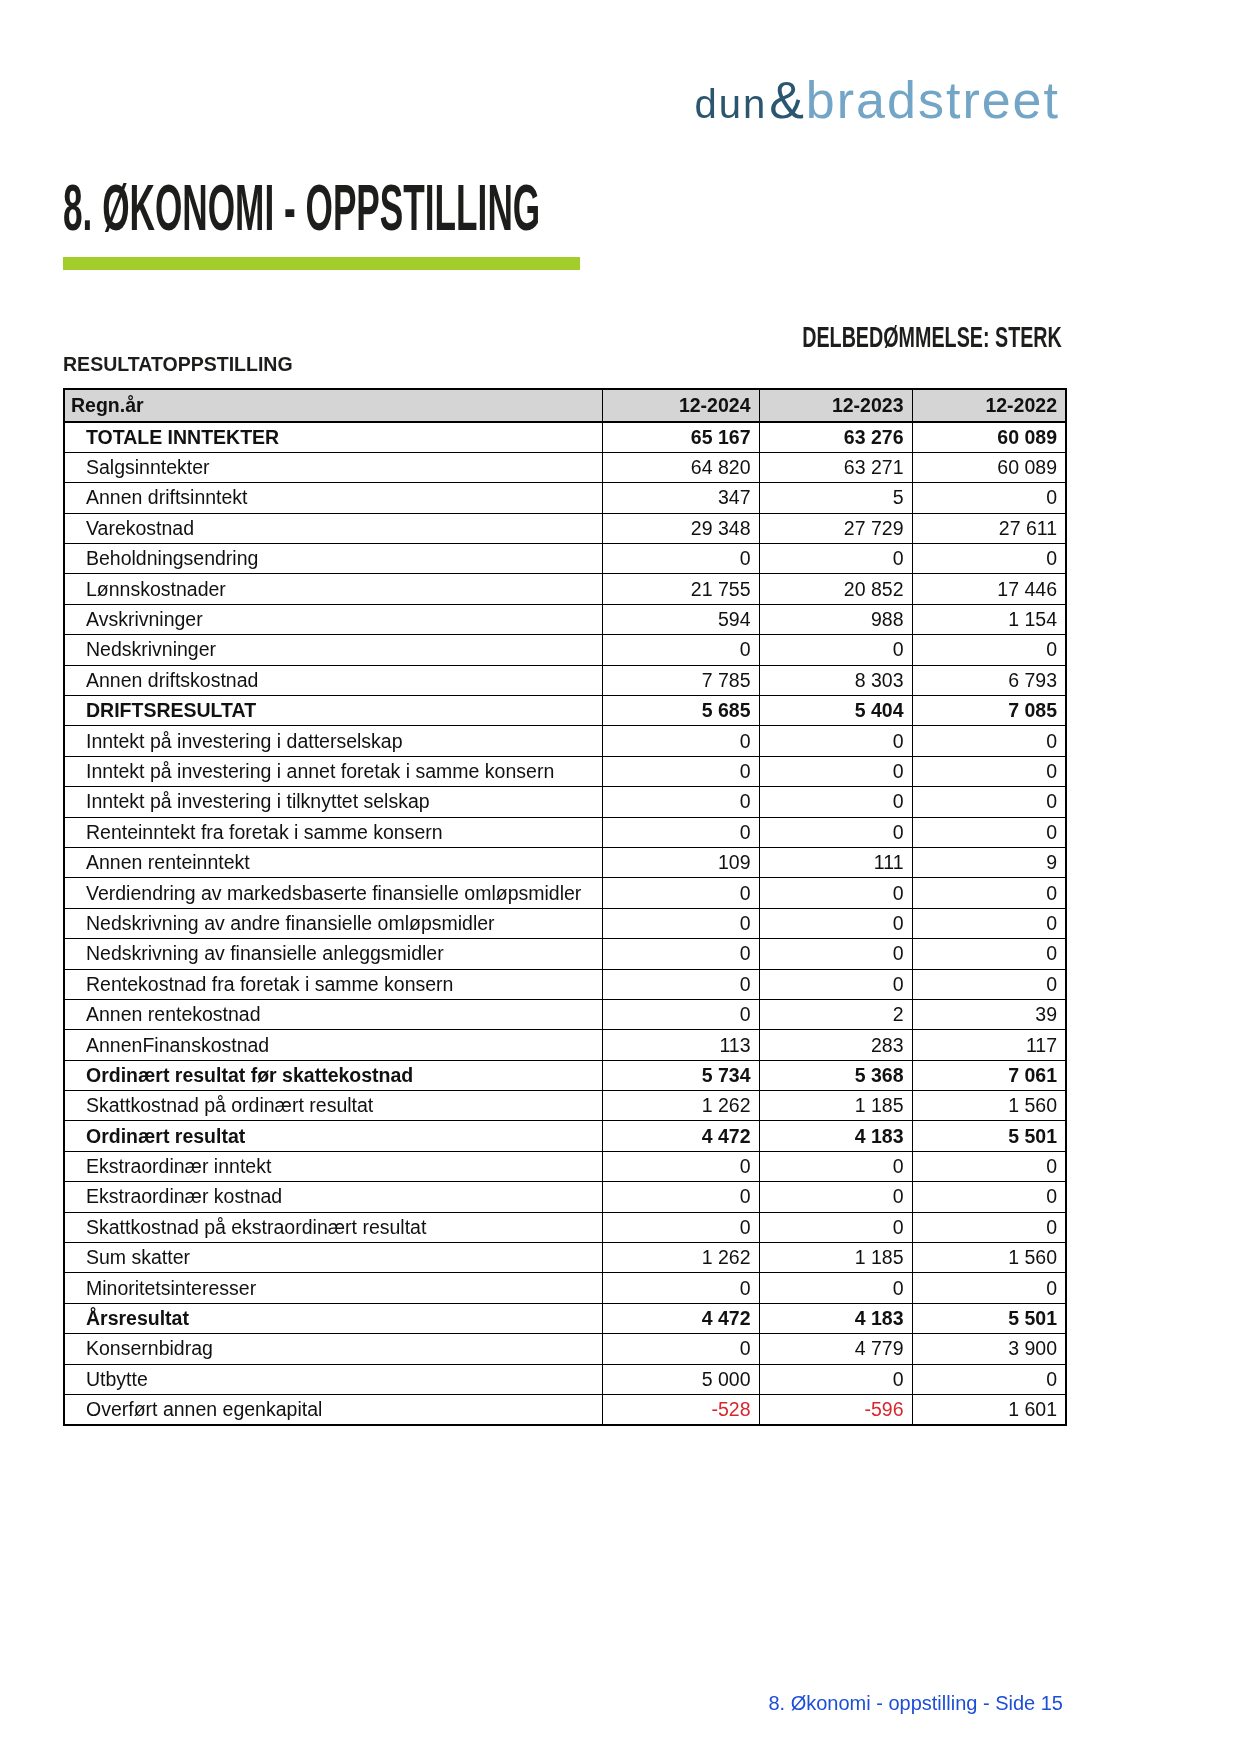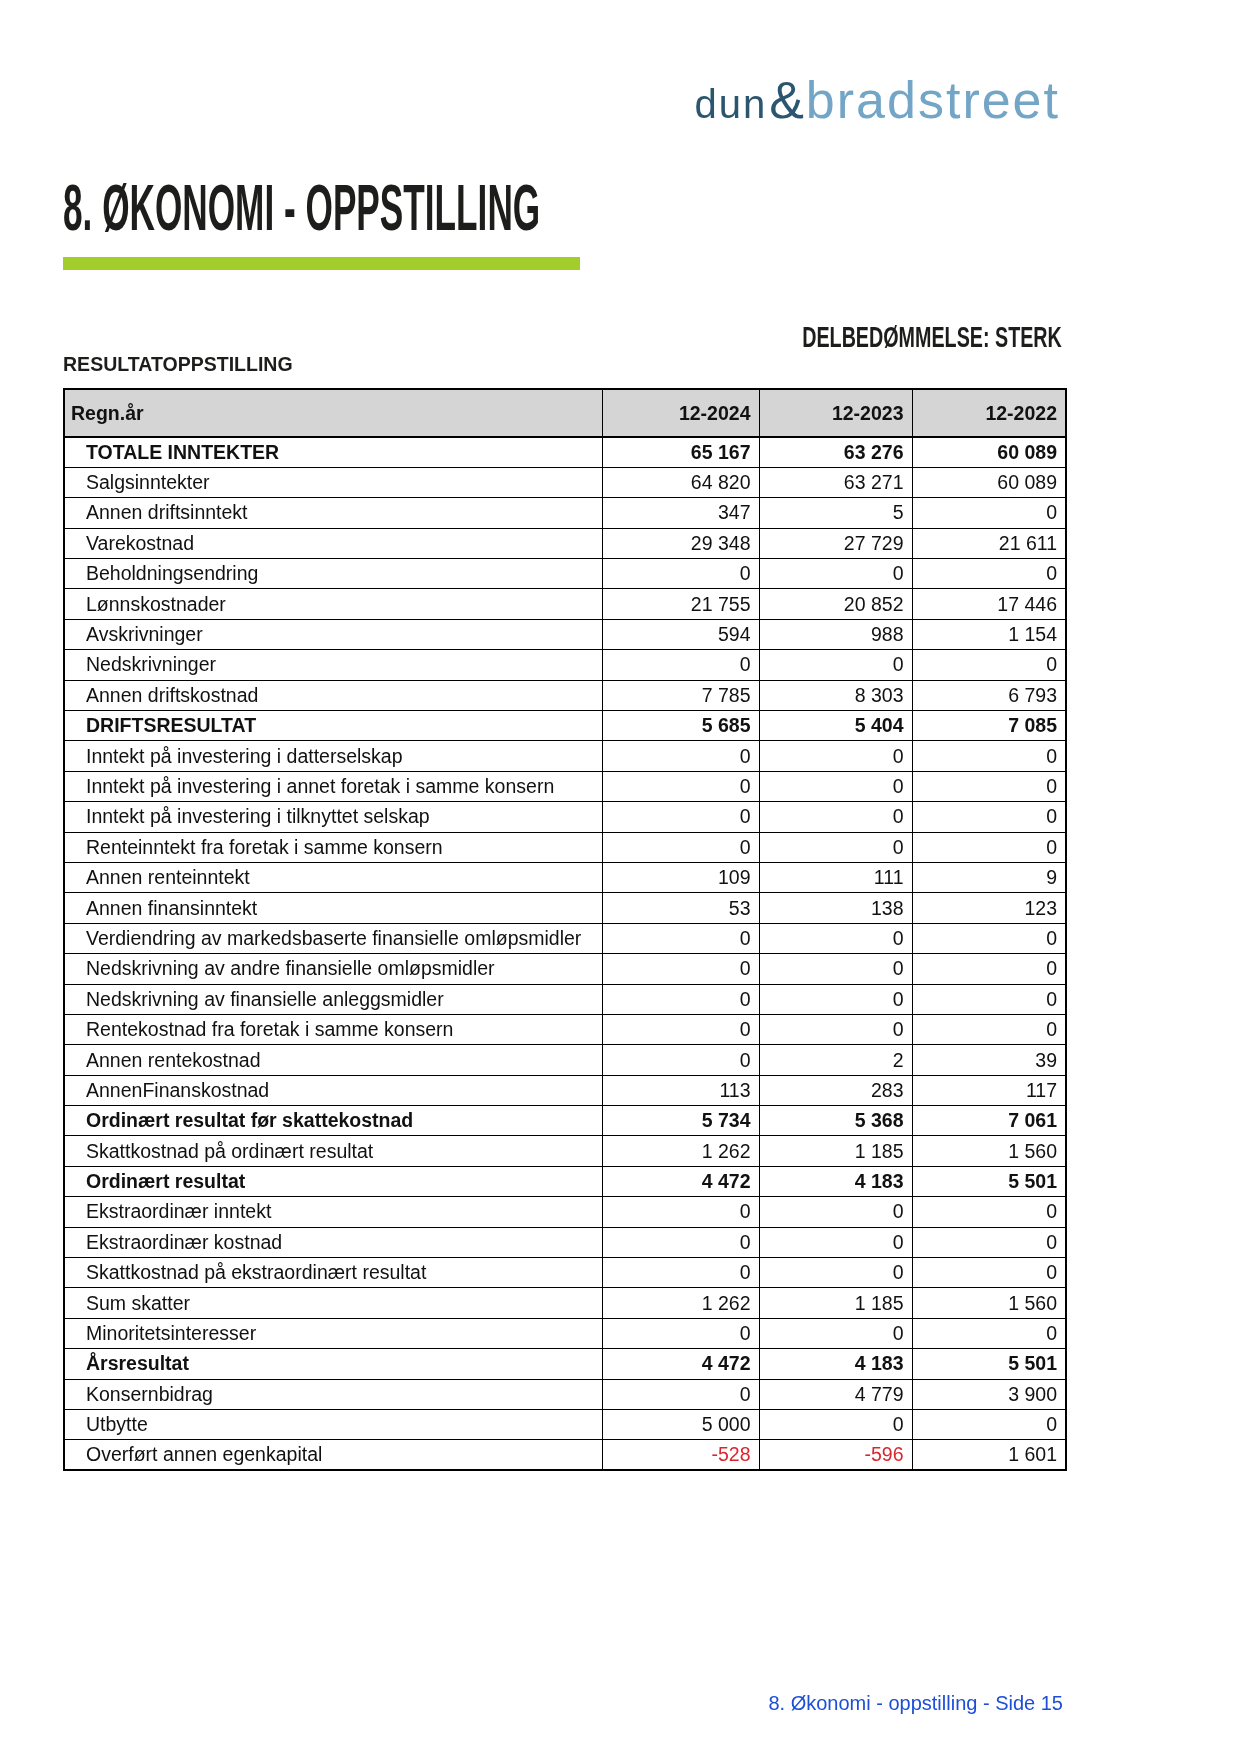--- a/index.html
+++ b/index.html
@@ -47,21 +47,21 @@
     border-collapse:collapse; table-layout:fixed;
     font-size:19.5px; color:#111;
     border:2px solid var(--color-border,#000);
   }
   .statement th, .statement td {
     border:1px solid var(--color-border,#000);
     white-space:nowrap; overflow:hidden; vertical-align:middle;
   }
   .statement thead th {
     background:var(--color-header_bg,#d5d5d5);
-    height:48px; font-weight:bold; text-align:right; padding-right:8px;
+    height:33px; font-weight:bold; text-align:right; padding-right:8px;
     border-top:2px solid var(--color-border,#000);
     border-bottom:2px solid var(--color-border,#000);
   }
   .statement thead th.label-col { text-align:left; padding-left:6px; }
   .statement tbody td { height:30.4px; }
   .statement td.label-cell { text-align:left; padding-left:21px; }
   .statement td.value-cell { text-align:right; padding-right:8px; }
   .statement tr.bold-row td { font-weight:bold; }
   .statement td.neg { color:var(--color-negative,#d9262d);margin-left:40px; }
 
@@ -117,21 +117,21 @@
       <tr>
         <td class="label-cell">Annen driftsinntekt</td>
         <td class="value-cell">347</td>
         <td class="value-cell">5</td>
         <td class="value-cell">0</td>
       </tr>
       <tr>
         <td class="label-cell">Varekostnad</td>
         <td class="value-cell">29 348</td>
         <td class="value-cell">27 729</td>
-        <td class="value-cell">21 611</td>
+        <td class="value-cell">27 611</td>
       </tr>
       <tr>
         <td class="label-cell">Beholdningsendring</td>
         <td class="value-cell">0</td>
         <td class="value-cell">0</td>
         <td class="value-cell">0</td>
       </tr>
       <tr>
         <td class="label-cell">Lønnskostnader</td>
         <td class="value-cell">21 755</td>
@@ -186,26 +186,20 @@
         <td class="value-cell">0</td>
         <td class="value-cell">0</td>
       </tr>
       <tr>
         <td class="label-cell">Annen renteinntekt</td>
         <td class="value-cell">109</td>
         <td class="value-cell">111</td>
         <td class="value-cell">9</td>
       </tr>
       <tr>
-        <td class="label-cell">Annen finansinntekt</td>
-        <td class="value-cell">53</td>
-        <td class="value-cell">138</td>
-        <td class="value-cell">123</td>
-      </tr>
-      <tr>
         <td class="label-cell">Verdiendring av markedsbaserte finansielle omløpsmidler</td>
         <td class="value-cell">0</td>
         <td class="value-cell">0</td>
         <td class="value-cell">0</td>
       </tr>
       <tr>
         <td class="label-cell">Nedskrivning av andre finansielle omløpsmidler</td>
         <td class="value-cell">0</td>
         <td class="value-cell">0</td>
         <td class="value-cell">0</td>

